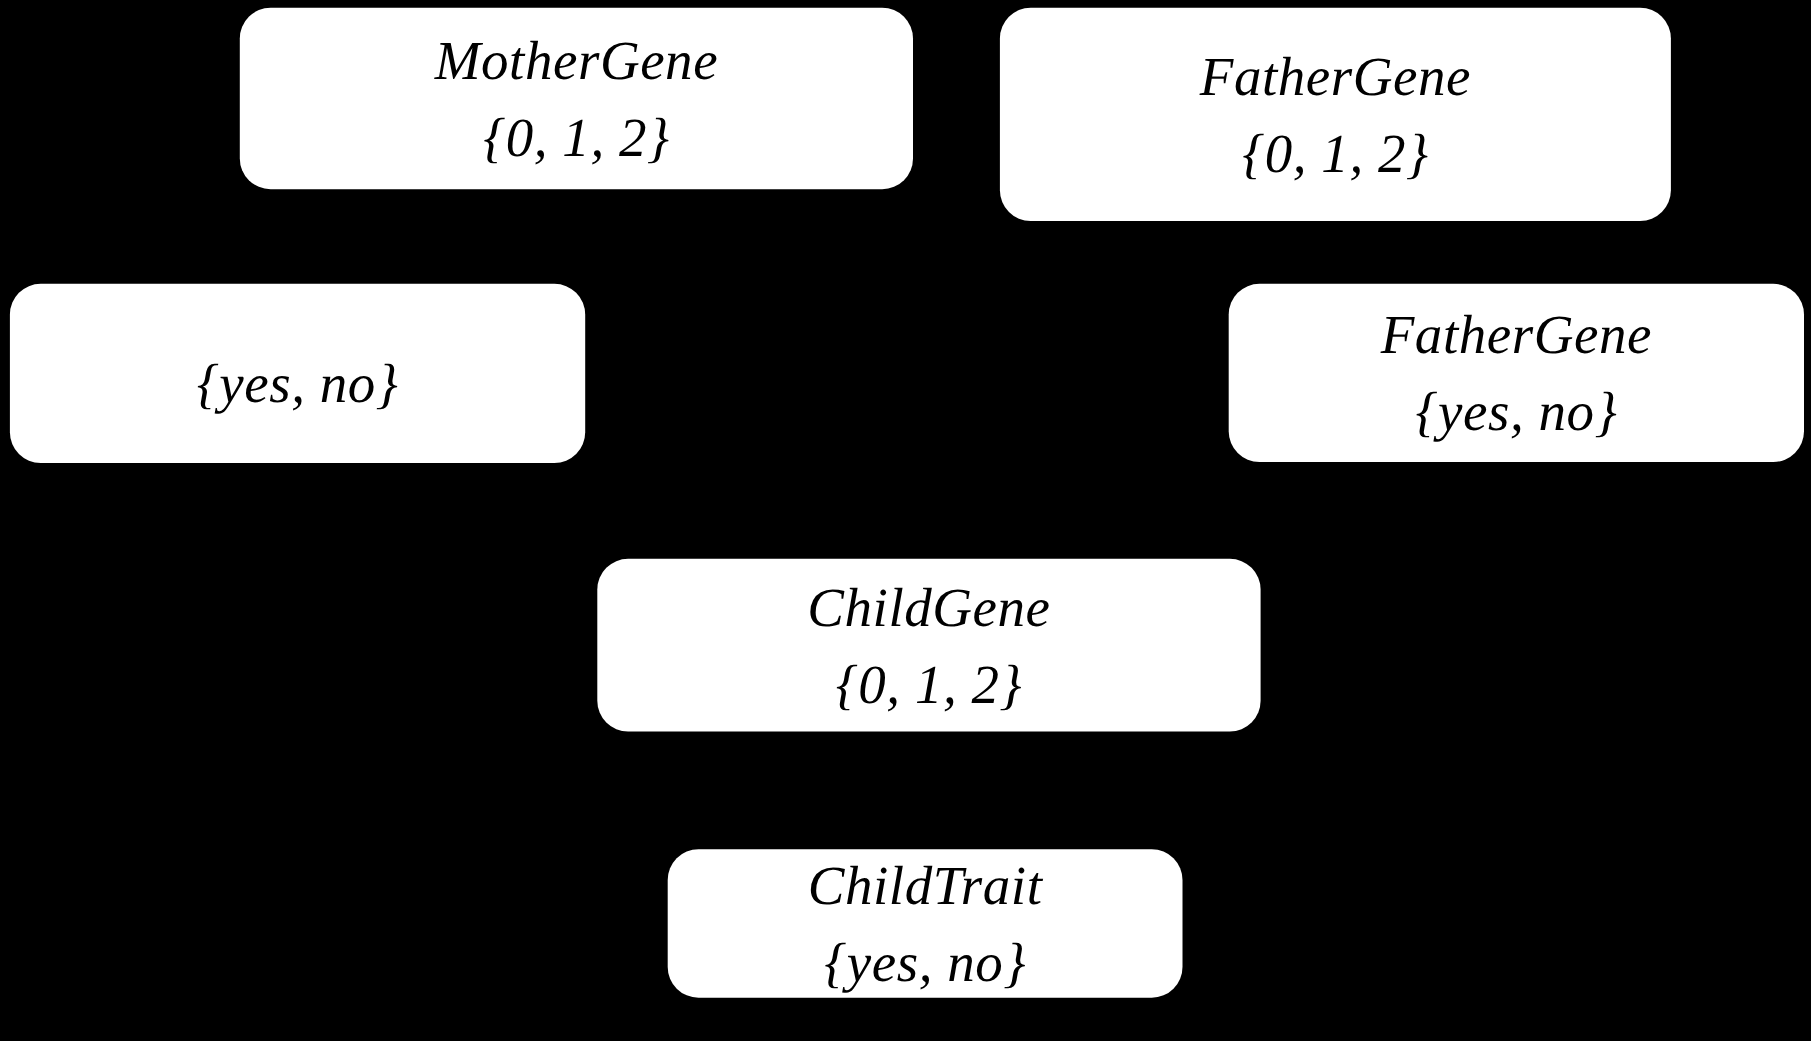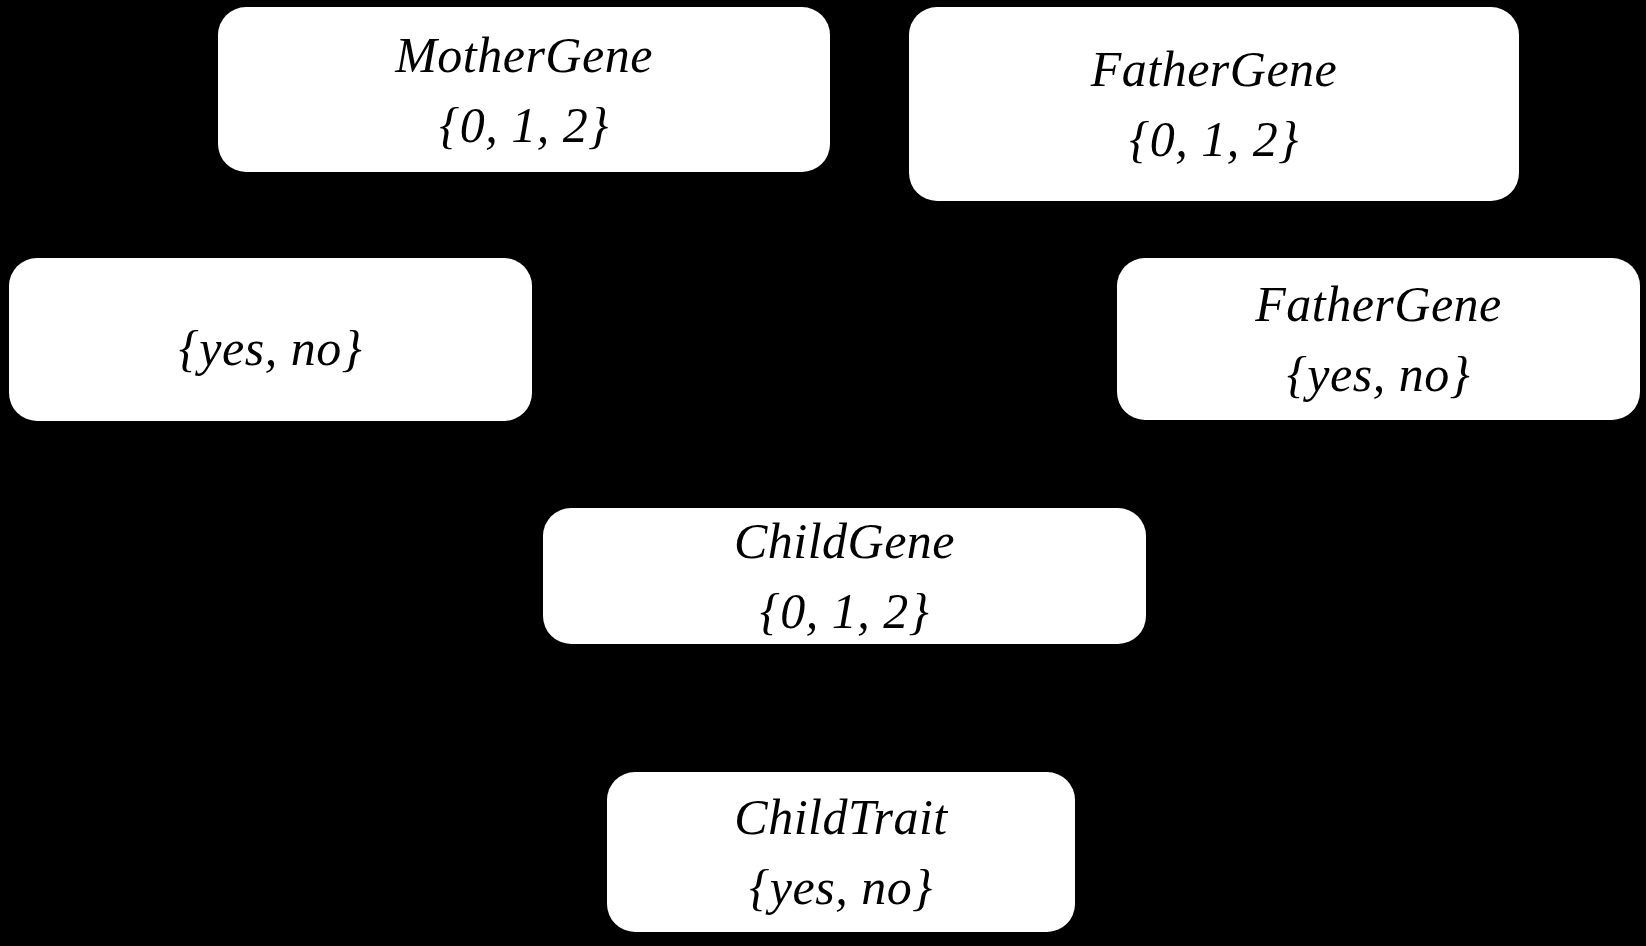--- a/index.html
+++ b/index.html
@@ -60,23 +60,23 @@
 
   <div class="node" style="left:9px; top:258px; width:523px; height:163px;">
     <span class="node-domain">{yes, no}</span>
   </div>
 
   <div class="node" style="left:1117px; top:258px; width:523px; height:162px;">
     <span class="node-label">FatherGene</span>
     <span class="node-domain">{yes, no}</span>
   </div>
 
-  <div class="node" style="left:543px; top:508px; width:603px; height:136px;">
+  <div class="node" style="left:543px; top:508px; width:603px; height:157px;">
     <span class="node-label">ChildGene</span>
     <span class="node-domain">{0, 1, 2}</span>
   </div>
 
-  <div class="node" style="left:607px; top:772px; width:468px; height:160px;">
+  <div class="node" style="left:607px; top:772px; width:468px; height:135px;">
     <span class="node-label">ChildTrait</span>
     <span class="node-domain">{yes, no}</span>
   </div>
 
 </div>
 
 </body></html>

